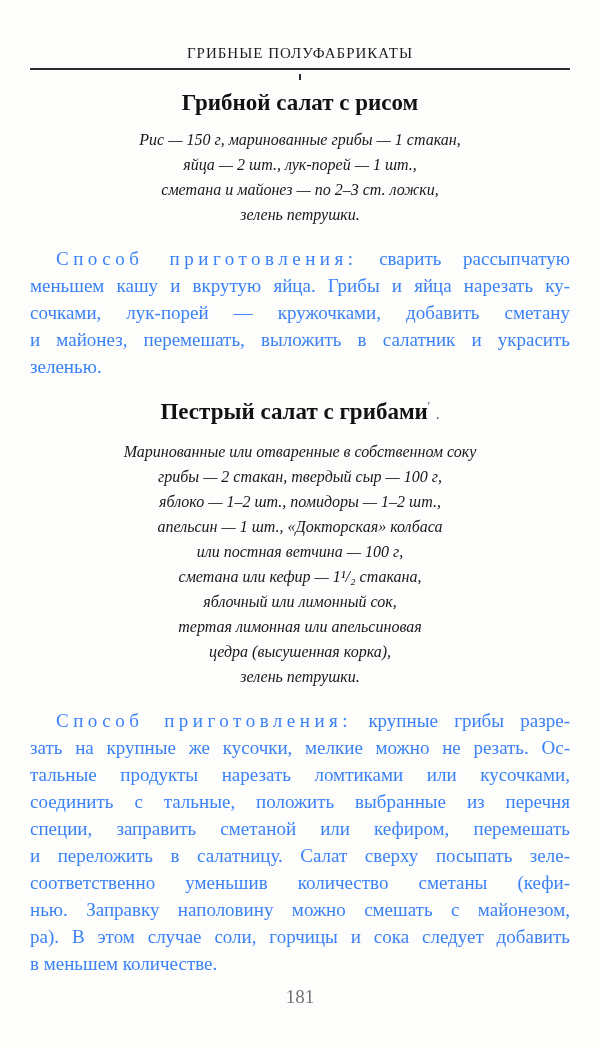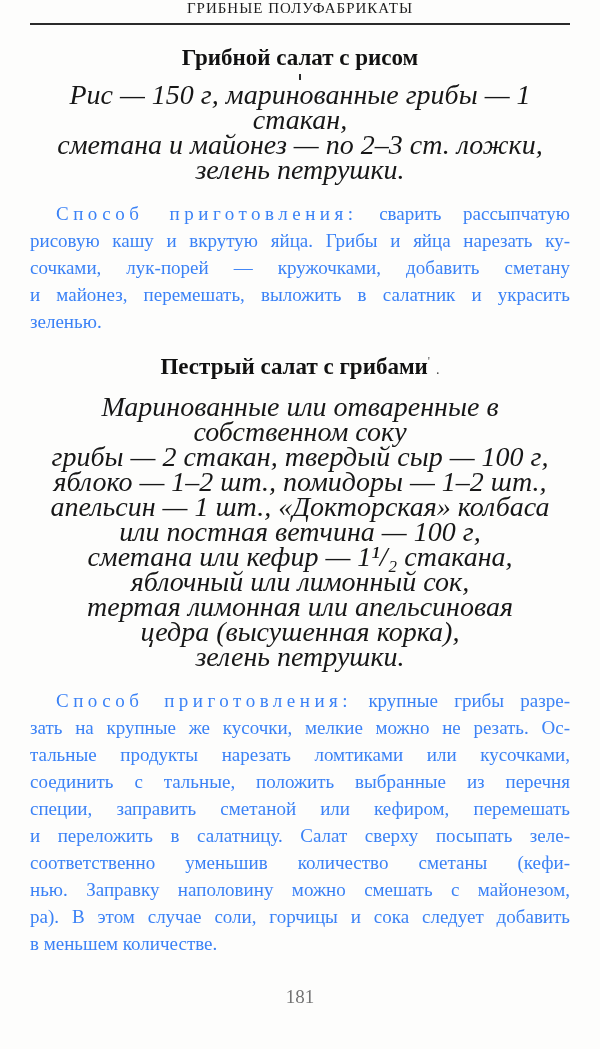--- a/index.html
+++ b/index.html
@@ -8,20 +8,21 @@
     width:600px;height:1049px;
     margin:0 auto;
     background:#fdfdfc;
     color:#161616;
     font-family:"Liberation Serif","DejaVu Serif",serif;
     overflow:hidden;
     box-sizing:border-box;
     padding:0 30px;
   }
   .running-head{
+    padding-top:45px;
     text-align:center;
     font-size:15px;
     letter-spacing:1px;
     color:#1d1d1d;
   }
   .head-rule{
     margin-top:6px;
     height:0;
     border-top:2px solid #2b2b2b;
   }
@@ -46,21 +47,21 @@
     vertical-align:9px;opacity:.75;letter-spacing:0;
   }
   .mark-dot{
     font-weight:normal;font-size:14px;opacity:.8;
     padding-left:6px;letter-spacing:0;
   }
   .ingredients{
     margin-top:11px;
     text-align:center;
     font-style:italic;
-    font-size:28px;
+    font-size:16px;
     line-height:25px;
     color:#171717;
   }
   .method{
     margin-top:18px;
     font-size:19px;
     line-height:27px;
     color:#3b82f6;
   }
   .method.second{margin-top:18px;}
@@ -89,26 +90,27 @@
 
 <div class="page">
   <div class="running-head">ГРИБНЫЕ ПОЛУФАБРИКАТЫ</div>
   <div class="head-rule"></div>
   <div class="head-tick"></div>
 
   <main id="recipes">
       <div class="recipe-title">Грибной салат с рисом</div>
       <div class="ingredients">
         <div class="ing-line">Рис — 150 г, маринованные грибы — 1 стакан,</div>
+        <div class="ing-line">яйца — 2 шт., лук-порей — 1 шт.,</div>
         <div class="ing-line">сметана и майонез — по 2–3 ст. ложки,</div>
         <div class="ing-line">зелень петрушки.</div>
       </div>
       <div class="method">
         <div class="m-line"><span class="indent"></span><span class="lead">Способ приготовления:</span> сварить рассыпчатую</div>
-        <div class="m-line">рисовую кашу и вкрутую яйца. Грибы и яйца нарезать ку-</div>
+        <div class="m-line">меньшем кашу и вкрутую яйца. Грибы и яйца нарезать ку-</div>
         <div class="m-line">сочками, лук-порей — кружочками, добавить сметану</div>
         <div class="m-line">и майонез, перемешать, выложить в салатник и украсить</div>
         <div class="m-line last">зеленью.</div>
       </div>
       <div class="recipe-title second">Пестрый салат с грибами<span class="mark-tick">'</span><span class="mark-dot">.</span></div>
       <div class="ingredients">
         <div class="ing-line">Маринованные или отваренные в собственном соку</div>
         <div class="ing-line">грибы — 2 стакан, твердый сыр — 100 г,</div>
         <div class="ing-line">яблоко — 1–2 шт., помидоры — 1–2 шт.,</div>
         <div class="ing-line">апельсин — 1 шт., «Докторская» колбаса</div>

